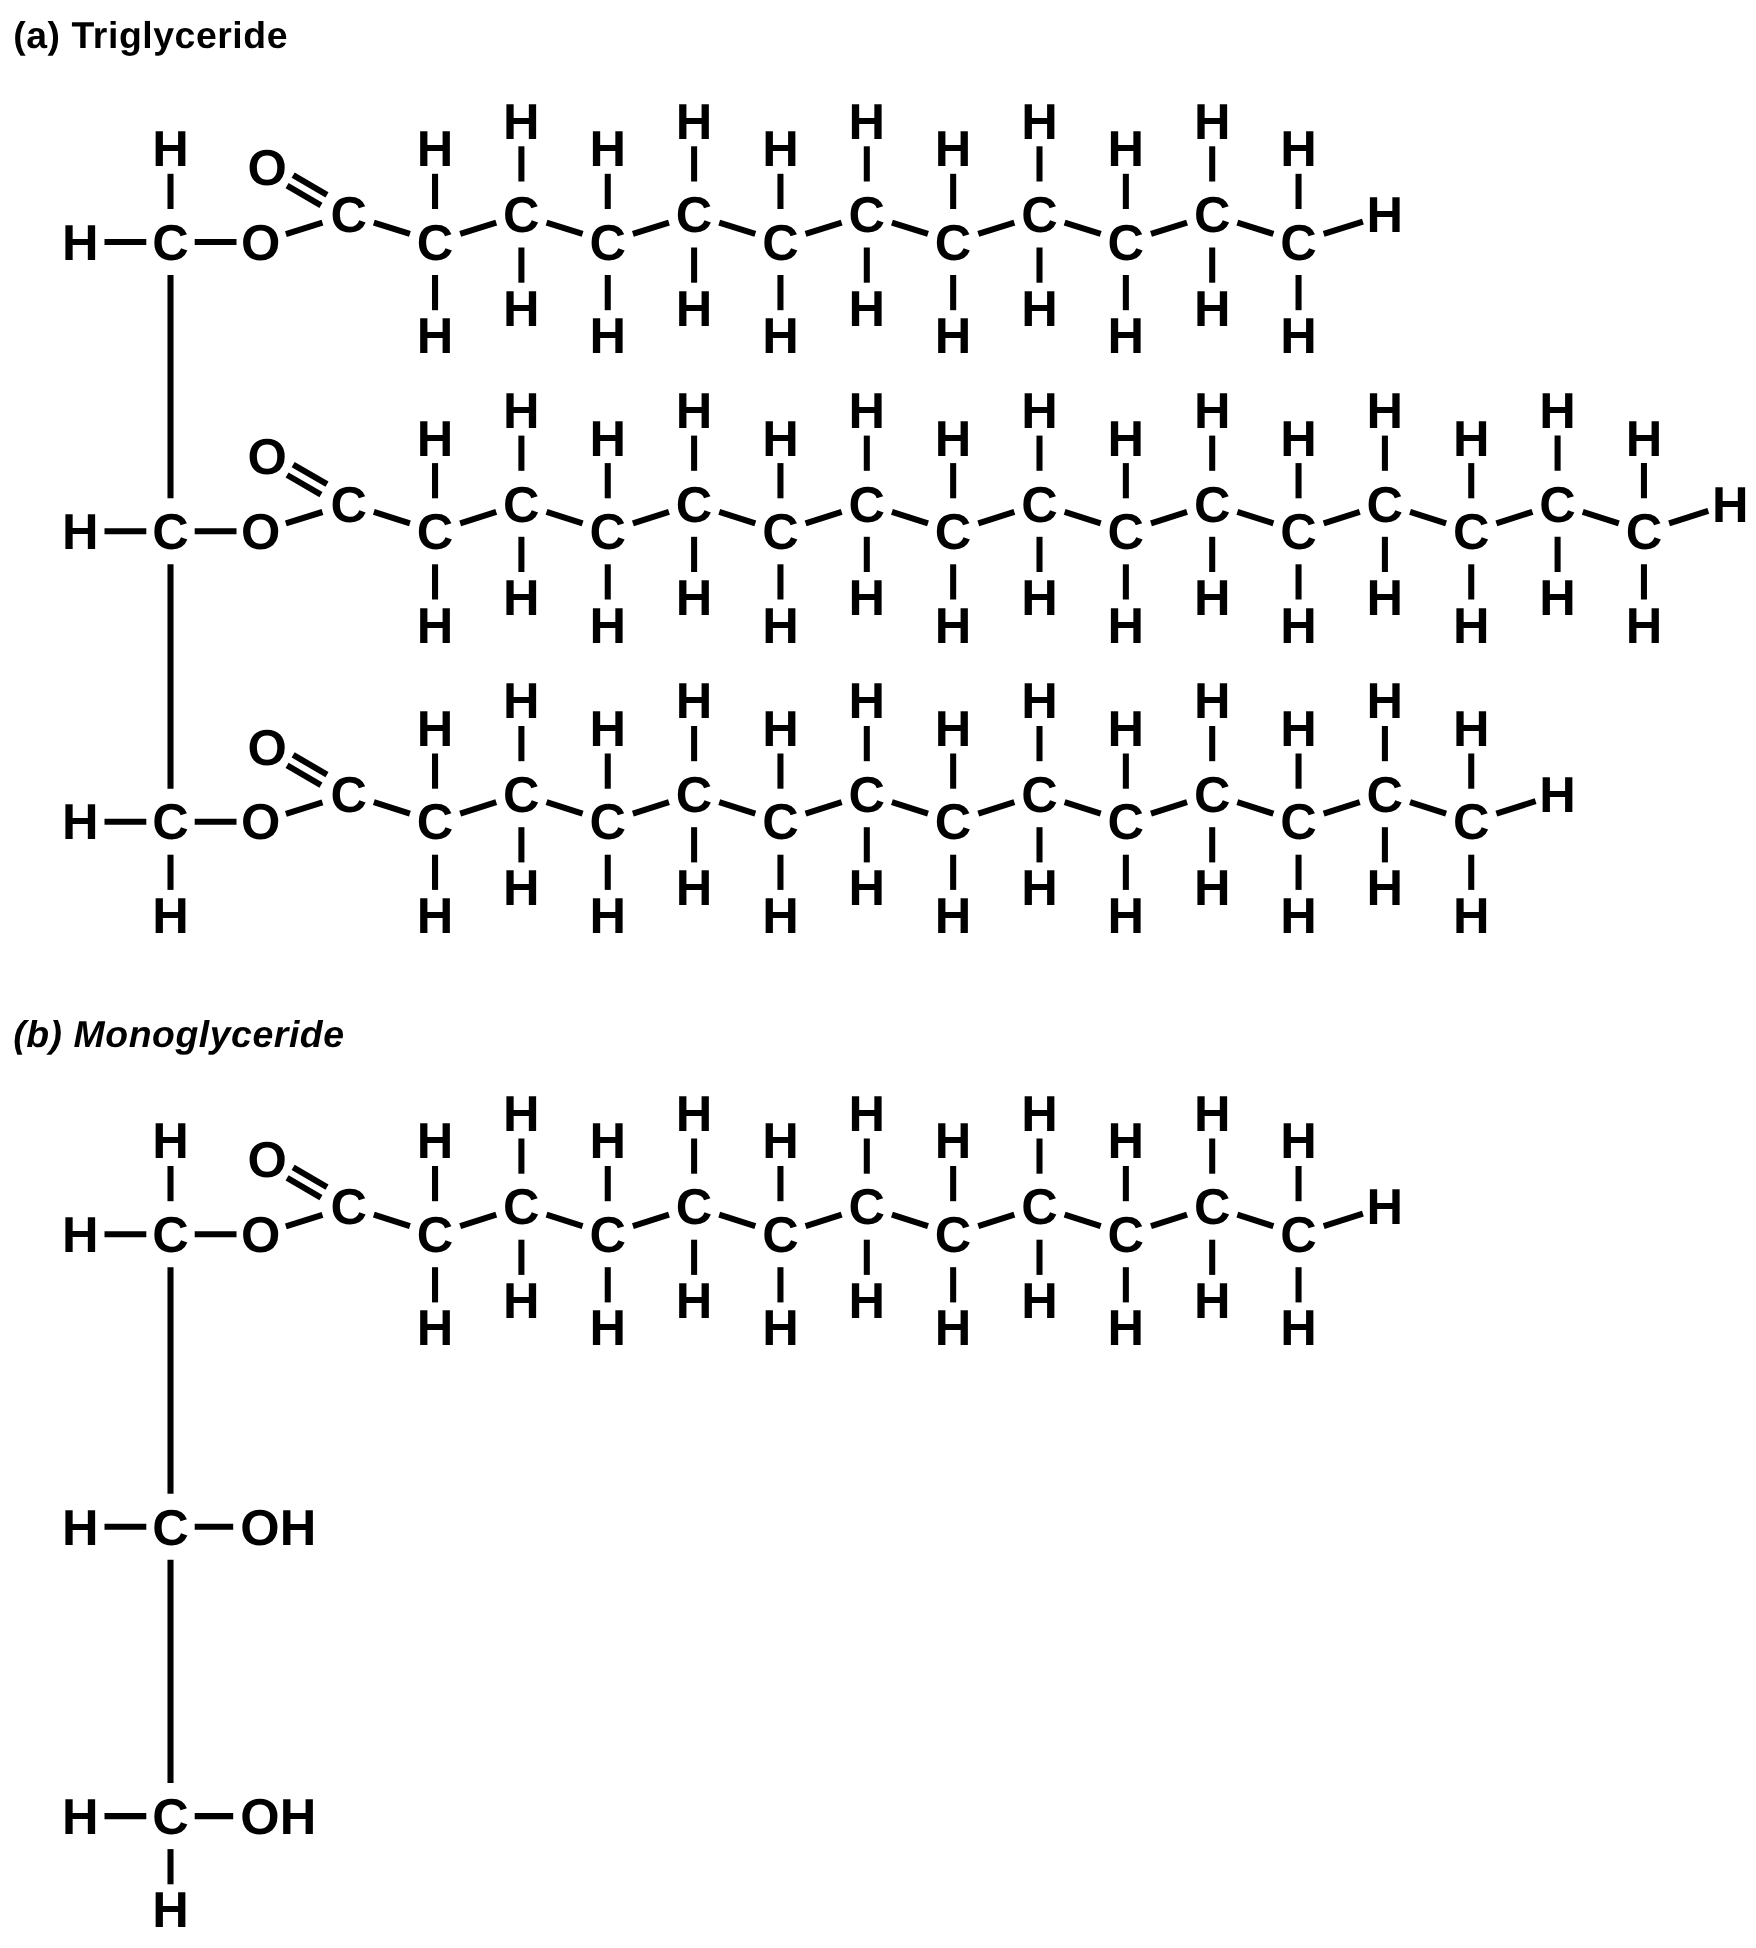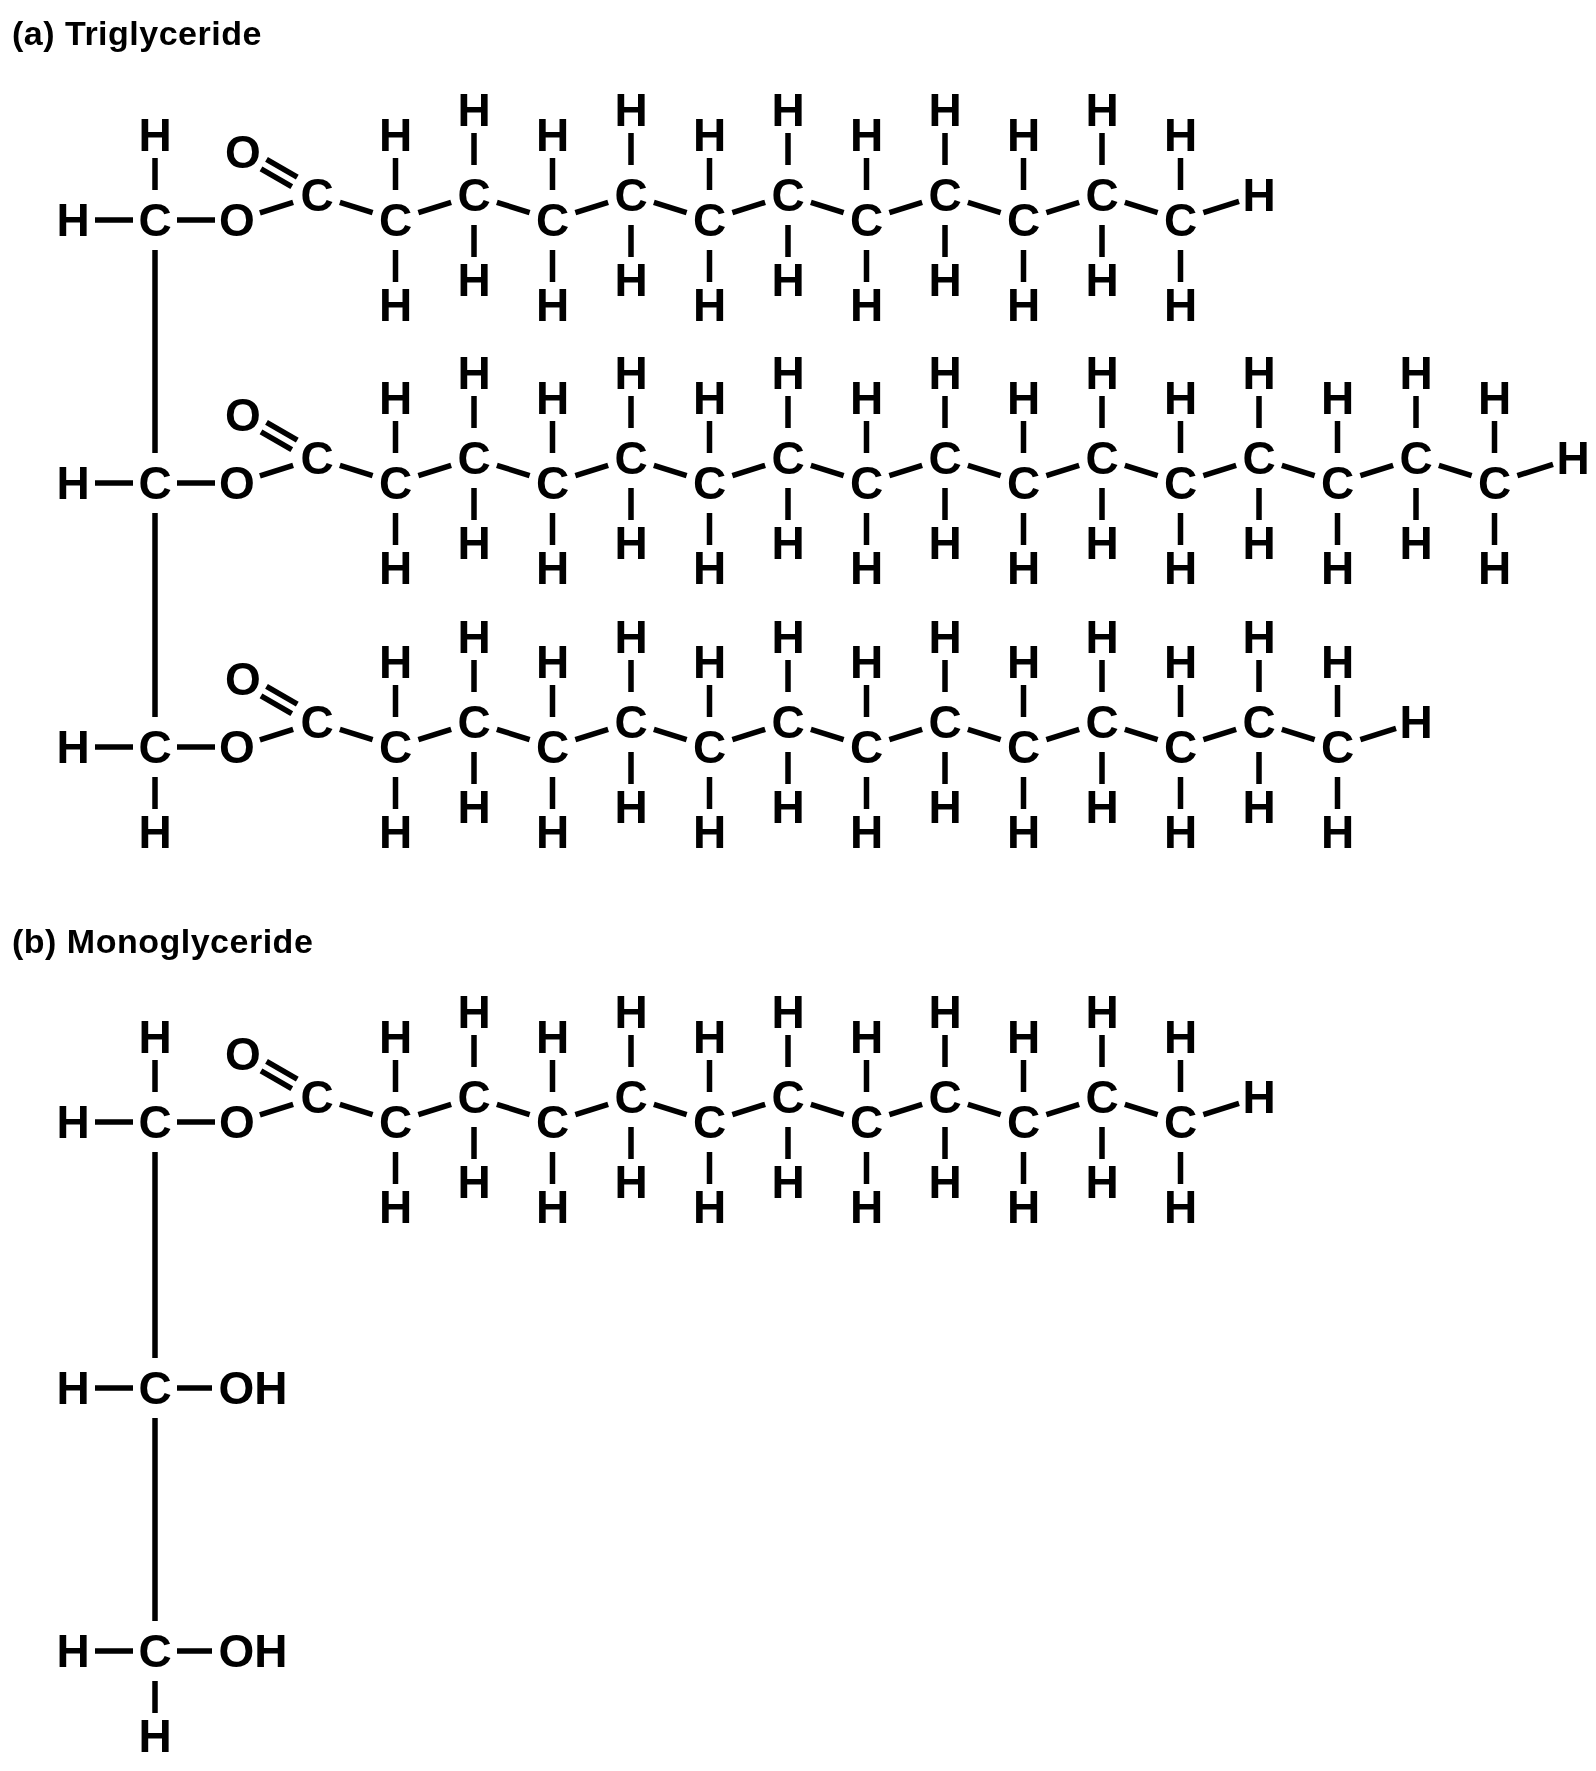--- a/index.html
+++ b/index.html
@@ -1,19 +1,19 @@
 <!DOCTYPE html>
 <html><head>
 <meta charset="utf-8">
 <style>
   html,body{margin:0;padding:0;background:#ffffff;}
   .page{position:relative;width:1596px;height:1771px;background:#ffffff;overflow:hidden;}
   .fig-label{position:absolute;left:12px;font:700 34px "Liberation Sans",sans-serif;color:#000;letter-spacing:0.5px;}
   #label-a{top:14px;}
-  #label-b{top:922px;}
+  #label-b{top:922px;font-style:italic;}
   svg{position:absolute;left:0;top:0;}
   svg text{font-family:"Liberation Sans",sans-serif;font-size:46px;font-weight:600;fill:#000;}
 </style>
 </head>
 <body>
 
 <div class="page">
   <div class="fig-label" id="label-a">(a) Triglyceride</div>
   <div class="fig-label" id="label-b">(b) Monoglyceride</div>
   <svg id="structure" width="1596" height="1771" viewBox="0 0 1596 1771">

